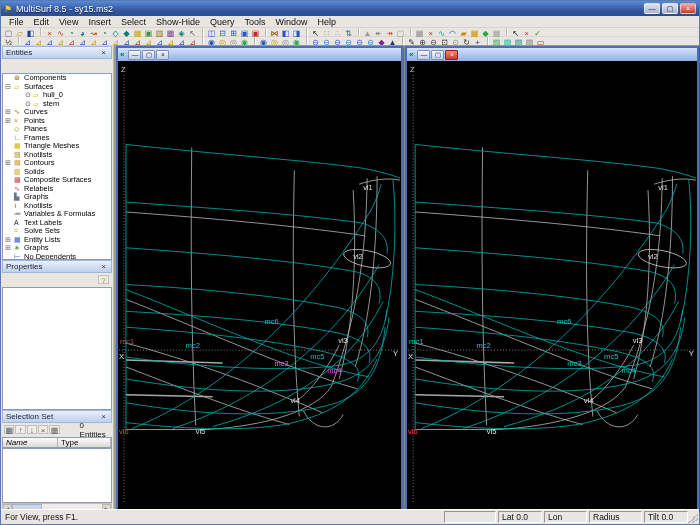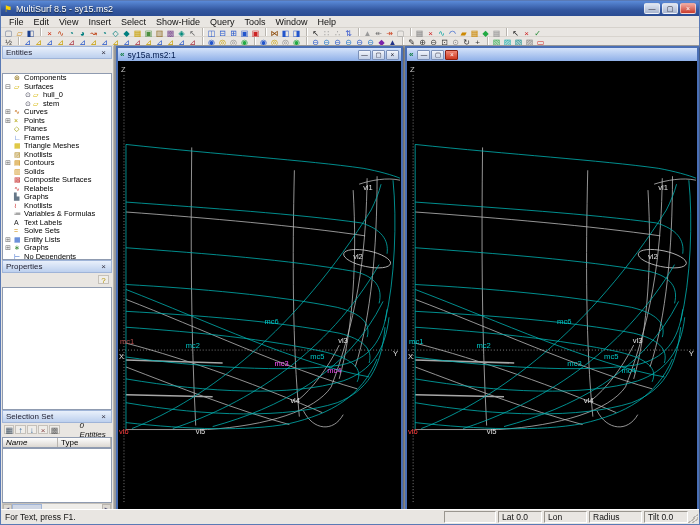--- a/index.html
+++ b/index.html
@@ -52,21 +52,21 @@
     border:1px solid #8f9bb0; overflow:hidden; }
   .trow { height:8.5px; font-size:7.5px; line-height:8.5px; white-space:nowrap;
     color:#000; position:relative; }
   .trow .exp { position:absolute; left:2px; top:0; width:8px; color:#666; font-size:7px; }
   .trow .tico { position:absolute; top:0; font-size:7px; }
   .trow .tlab { position:absolute; top:0; }
   .whitebox { position:absolute; left:1px; right:1px; background:#fff; border:1px solid #8f9bb0; }
   .minitb { position:absolute; left:1px; right:1px; height:13px; background:#e9e6e2;
     display:flex; align-items:center; padding:0 2px; }
   .minitb .tbicon { border:1px solid #c5c1ba; background:#efede9; margin-right:1px; }
-  .count-lbl { font-size:8px; margin-left:19px; color:#111;font-style:italic; }
+  .count-lbl { font-size:8px; margin-left:19px; color:#111; }
   .colhead { position:absolute; left:1px; right:1px; height:11px; display:flex;
     background:linear-gradient(#fdfdfd,#dcd8d2); border:1px solid #8f9bb0; font-size:8px; }
   .colhead div { padding:0 3px; border-right:1px solid #b9b5af; line-height:10px; }
   .hscroll { position:absolute; left:1px; right:1px; height:9px; background:#efede9;
     border:1px solid #c5c1ba; display:flex; align-items:stretch; font-size:6px; color:#557; }
   .hscroll .arr { width:9px; background:#dcd8d2; border:1px solid #b9b5af; text-align:center; line-height:8px;}
   .hscroll .thumb { width:30px; background:#cfd6e4; border:1px solid #9fb4d8; }
 
   
   #mdi { position:absolute; left:113px; top:44px; right:0; bottom:15px; background:#9c9c9c; }
@@ -395,21 +395,20 @@
       <span class="thumb"></span>
       <span style="flex:1;"></span>
       <span class="arr">►</span>
     </div>
   </div>
 
   <div id="mdi">
     <div class="child" style="left:2px; top:1px; width:287px; height:466px;">
       <div class="ctitle">
         <span class="cico">«</span>
-        <span class="ct">sy15a.ms2:1</span>
         <span class="cbtn">—</span>
         <span class="cbtn">▢</span>
         <span class="cbtn close">×</span>
       </div>
       <div class="canvas">
           <svg viewBox="0 0 284 452" preserveAspectRatio="none">
             <path d="M6,14 L6,446" fill="none" stroke="#9a9a9a" stroke-width="0.8" stroke-dasharray="1,2"></path>
             <path d="M1,291 L283,291" fill="none" stroke="#9a9a9a" stroke-width="0.8" stroke-dasharray="1,2"></path>
             <path d="M74,87 C73,180 73,270 78,367" fill="none" stroke="#b8b8b8" stroke-width="0.8"></path>
             <path d="M177,110 C175,200 175,285 182,358" fill="none" stroke="#b8b8b8" stroke-width="0.8"></path>
@@ -516,21 +515,21 @@
             <text x="157" y="307" fill="#00c8c8" font-size="7.5" font-family="&quot;Liberation Sans&quot;, sans-serif">mc3</text>
             <text x="210" y="314" fill="#00c8c8" font-size="7.5" font-family="&quot;Liberation Sans&quot;, sans-serif">mc4</text>
             <text x="193" y="300" fill="#00c8c8" font-size="7.5" font-family="&quot;Liberation Sans&quot;, sans-serif">mc5</text>
             <text x="147" y="265" fill="#00c8c8" font-size="7.5" font-family="&quot;Liberation Sans&quot;, sans-serif">mc6</text>
           </svg>
         </div>
     </div>
   </div>
 
   <div id="status">
-    <span class="help">For Text, press F1.</span>
+    <span class="help">For View, press F1.</span>
     <span class="sfield" style="left:443px; width:52px;"></span>
     <span class="sfield" style="left:497px; width:44px;">Lat 0.0</span>
     <span class="sfield" style="left:543px; width:43px;">Lon 180.0</span>
     <span class="sfield" style="left:588px; width:53px;">Radius 6.57</span>
     <span class="sfield" style="left:643px; width:44px;">Tilt 0.0</span>
     <span class="grip"></span>
   </div>
 
 </div>
 

